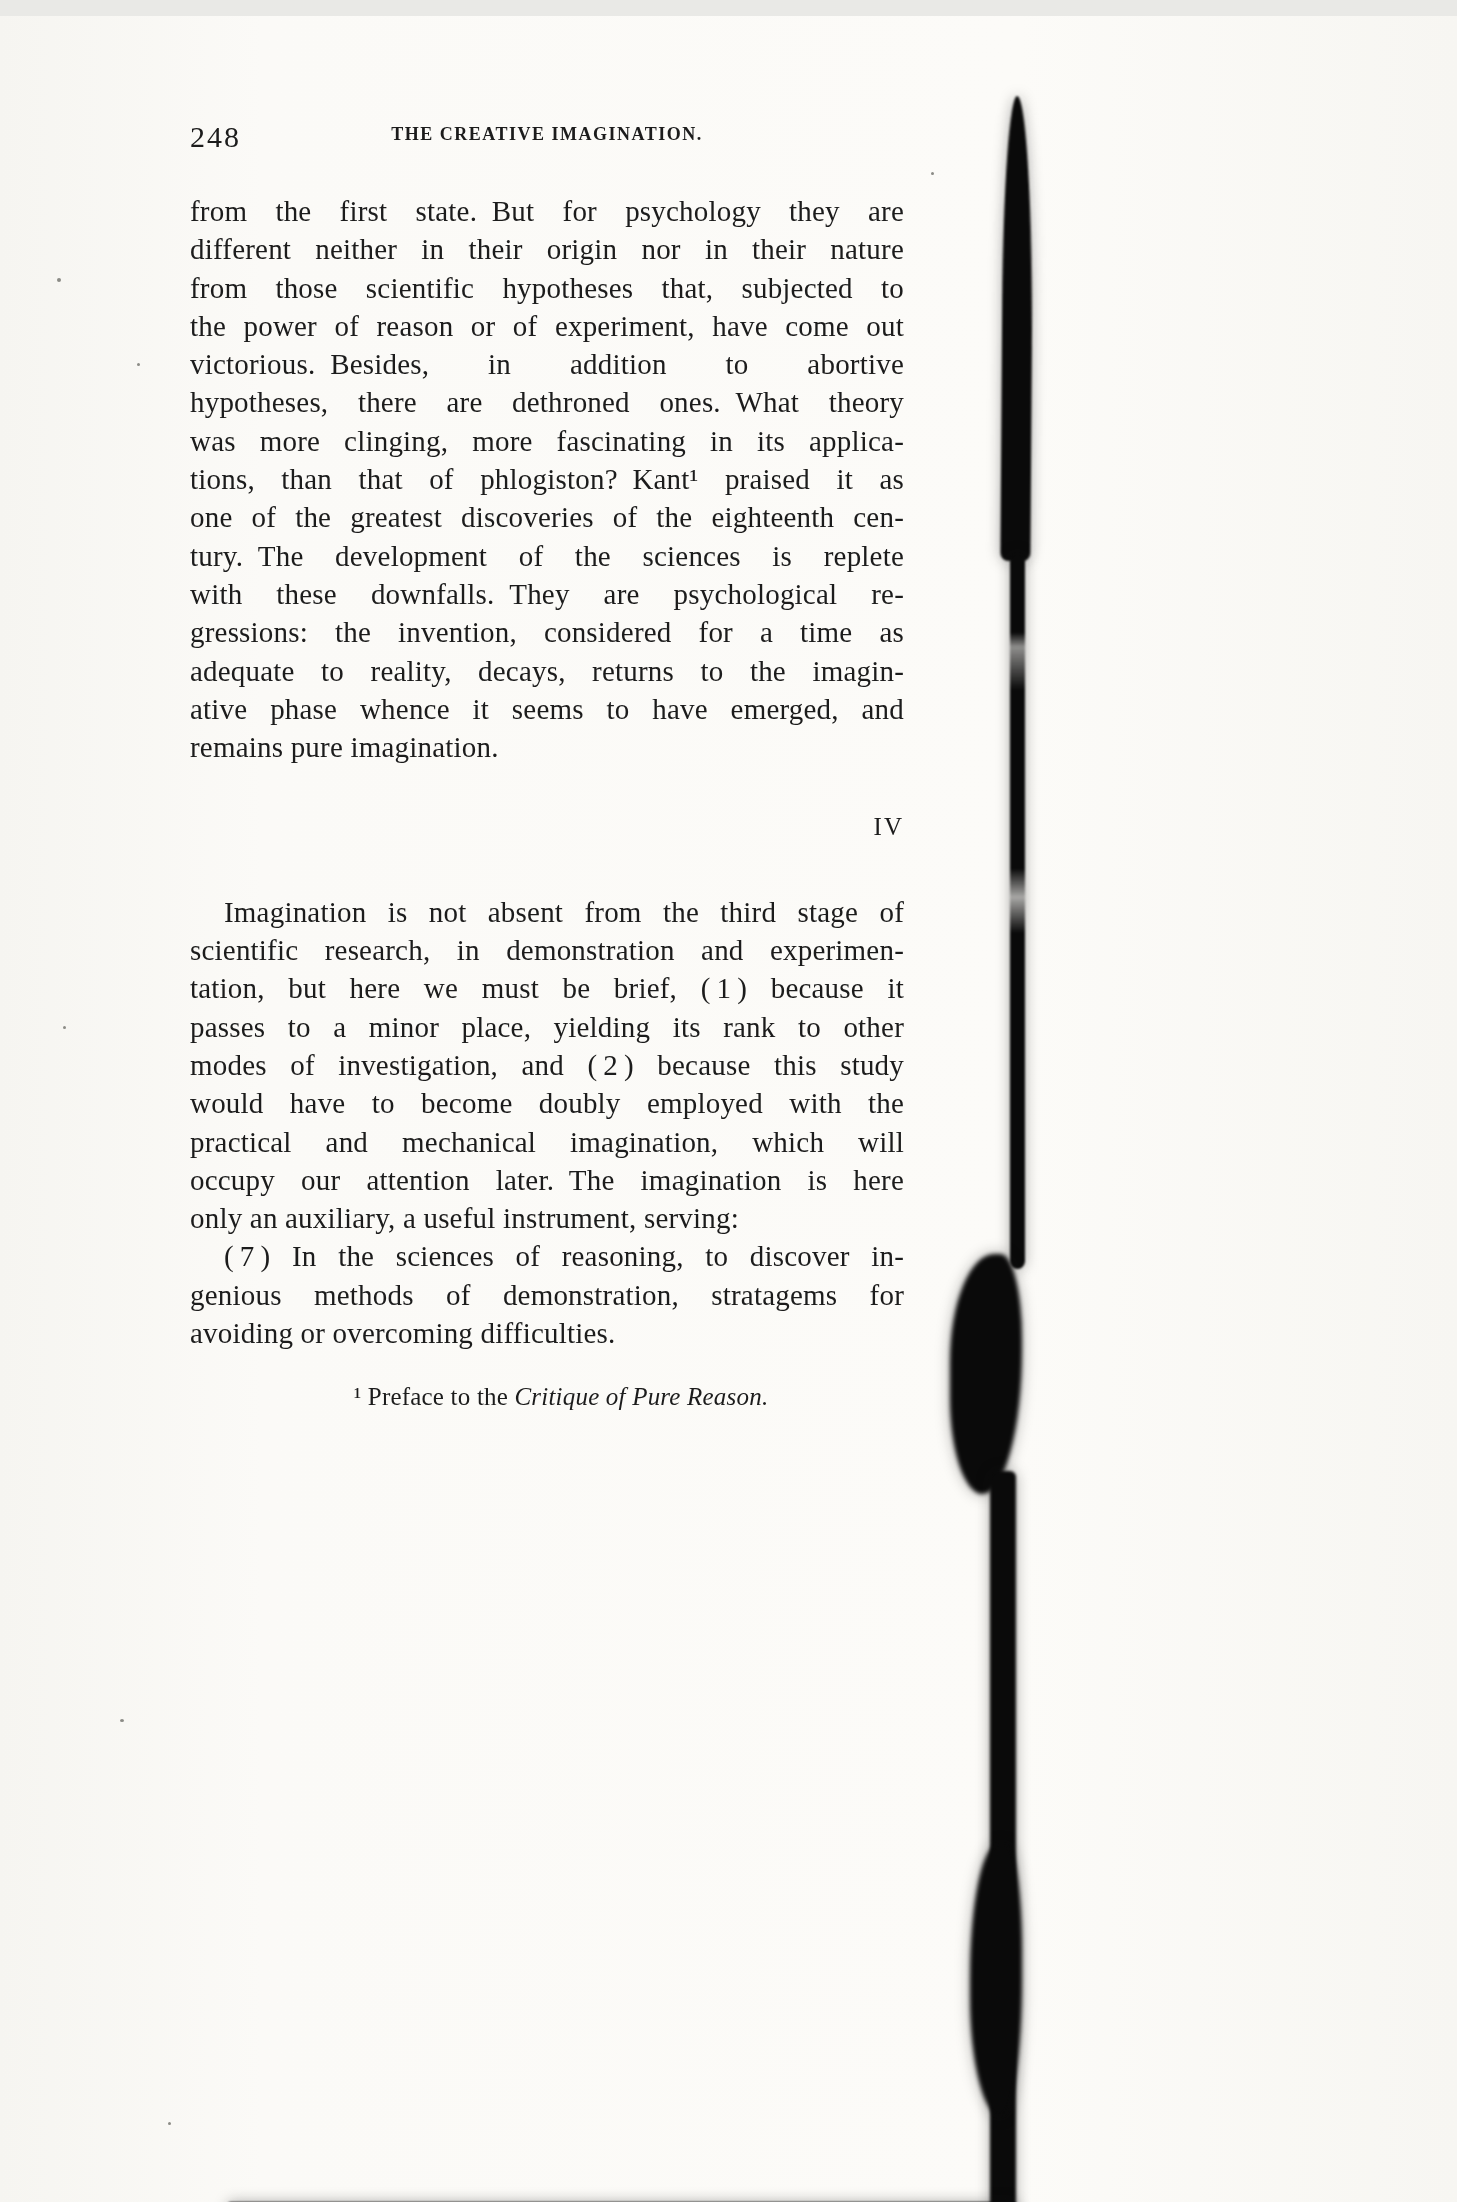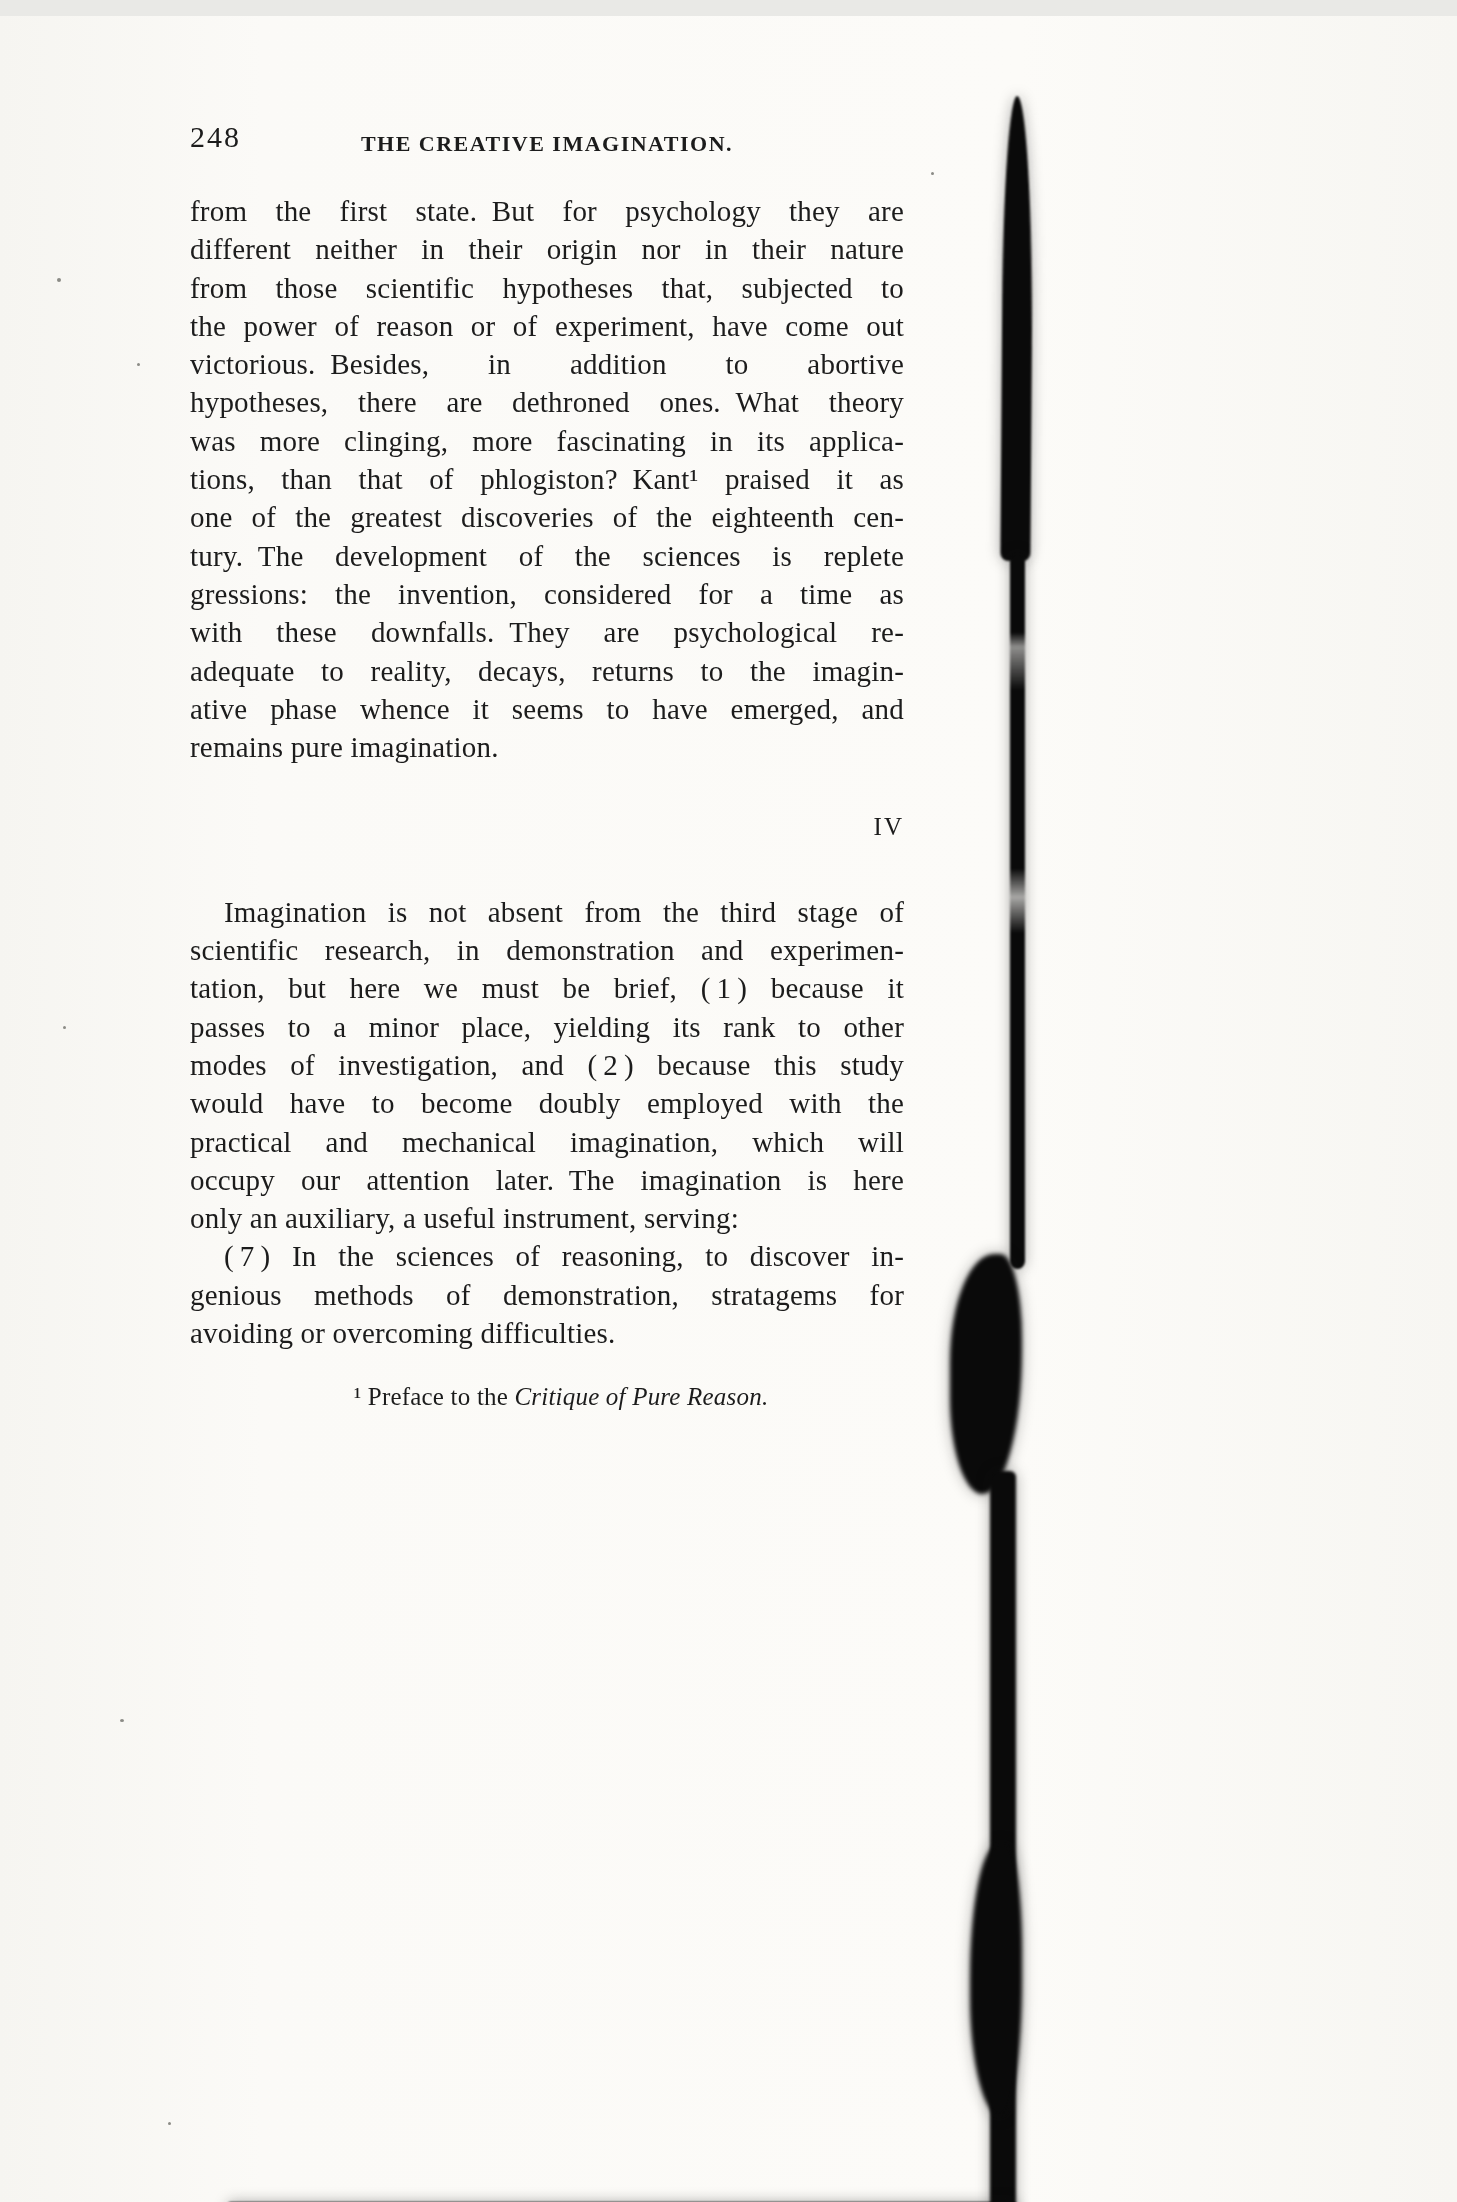--- a/index.html
+++ b/index.html
@@ -30,23 +30,23 @@
     position: absolute;
     left: 0;
     top: 0;
     font-size: 30px;
     letter-spacing: 2px;
   }
   .running-header {
     position: absolute;
     left: 0;
     right: 0;
-    top: 11px;
+    top: 4px;
     text-align: center;
-    font-size: 22px;
+    font-size: 18px;
     font-weight: bold;
     letter-spacing: 1.5px;
   }
   
   .text-block {
     position: absolute;
     left: 190px;
     top: 176px;
     width: 714px;
     font-size: 29px;
@@ -144,22 +144,22 @@
       <div class="ln">from the first state. But for psychology they are</div>
       <div class="ln">different neither in their origin nor in their nature</div>
       <div class="ln">from those scientific hypotheses that, subjected to</div>
       <div class="ln">the power of reason or of experiment, have come out</div>
       <div class="ln">victorious. Besides, in addition to abortive</div>
       <div class="ln">hypotheses, there are dethroned ones. What theory</div>
       <div class="ln">was more clinging, more fascinating in its applica-</div>
       <div class="ln">tions, than that of phlogiston? Kant¹ praised it as</div>
       <div class="ln">one of the greatest discoveries of the eighteenth cen-</div>
       <div class="ln">tury. The development of the sciences is replete</div>
+      <div class="ln">with these downfalls. They are psychological re-</div>
       <div class="ln">gressions: the invention, considered for a time as</div>
-      <div class="ln">with these downfalls. They are psychological re-</div>
       <div class="ln">adequate to reality, decays, returns to the imagin-</div>
       <div class="ln">ative phase whence it seems to have emerged, and</div>
       <div class="ln last">remains pure imagination.</div>
     </div>
 
     <div class="section-heading">IV</div>
 
     <div>
       <div class="ln indent">Imagination is not absent from the third stage of</div>
       <div class="ln">scientific research, in demonstration and experimen-</div>

